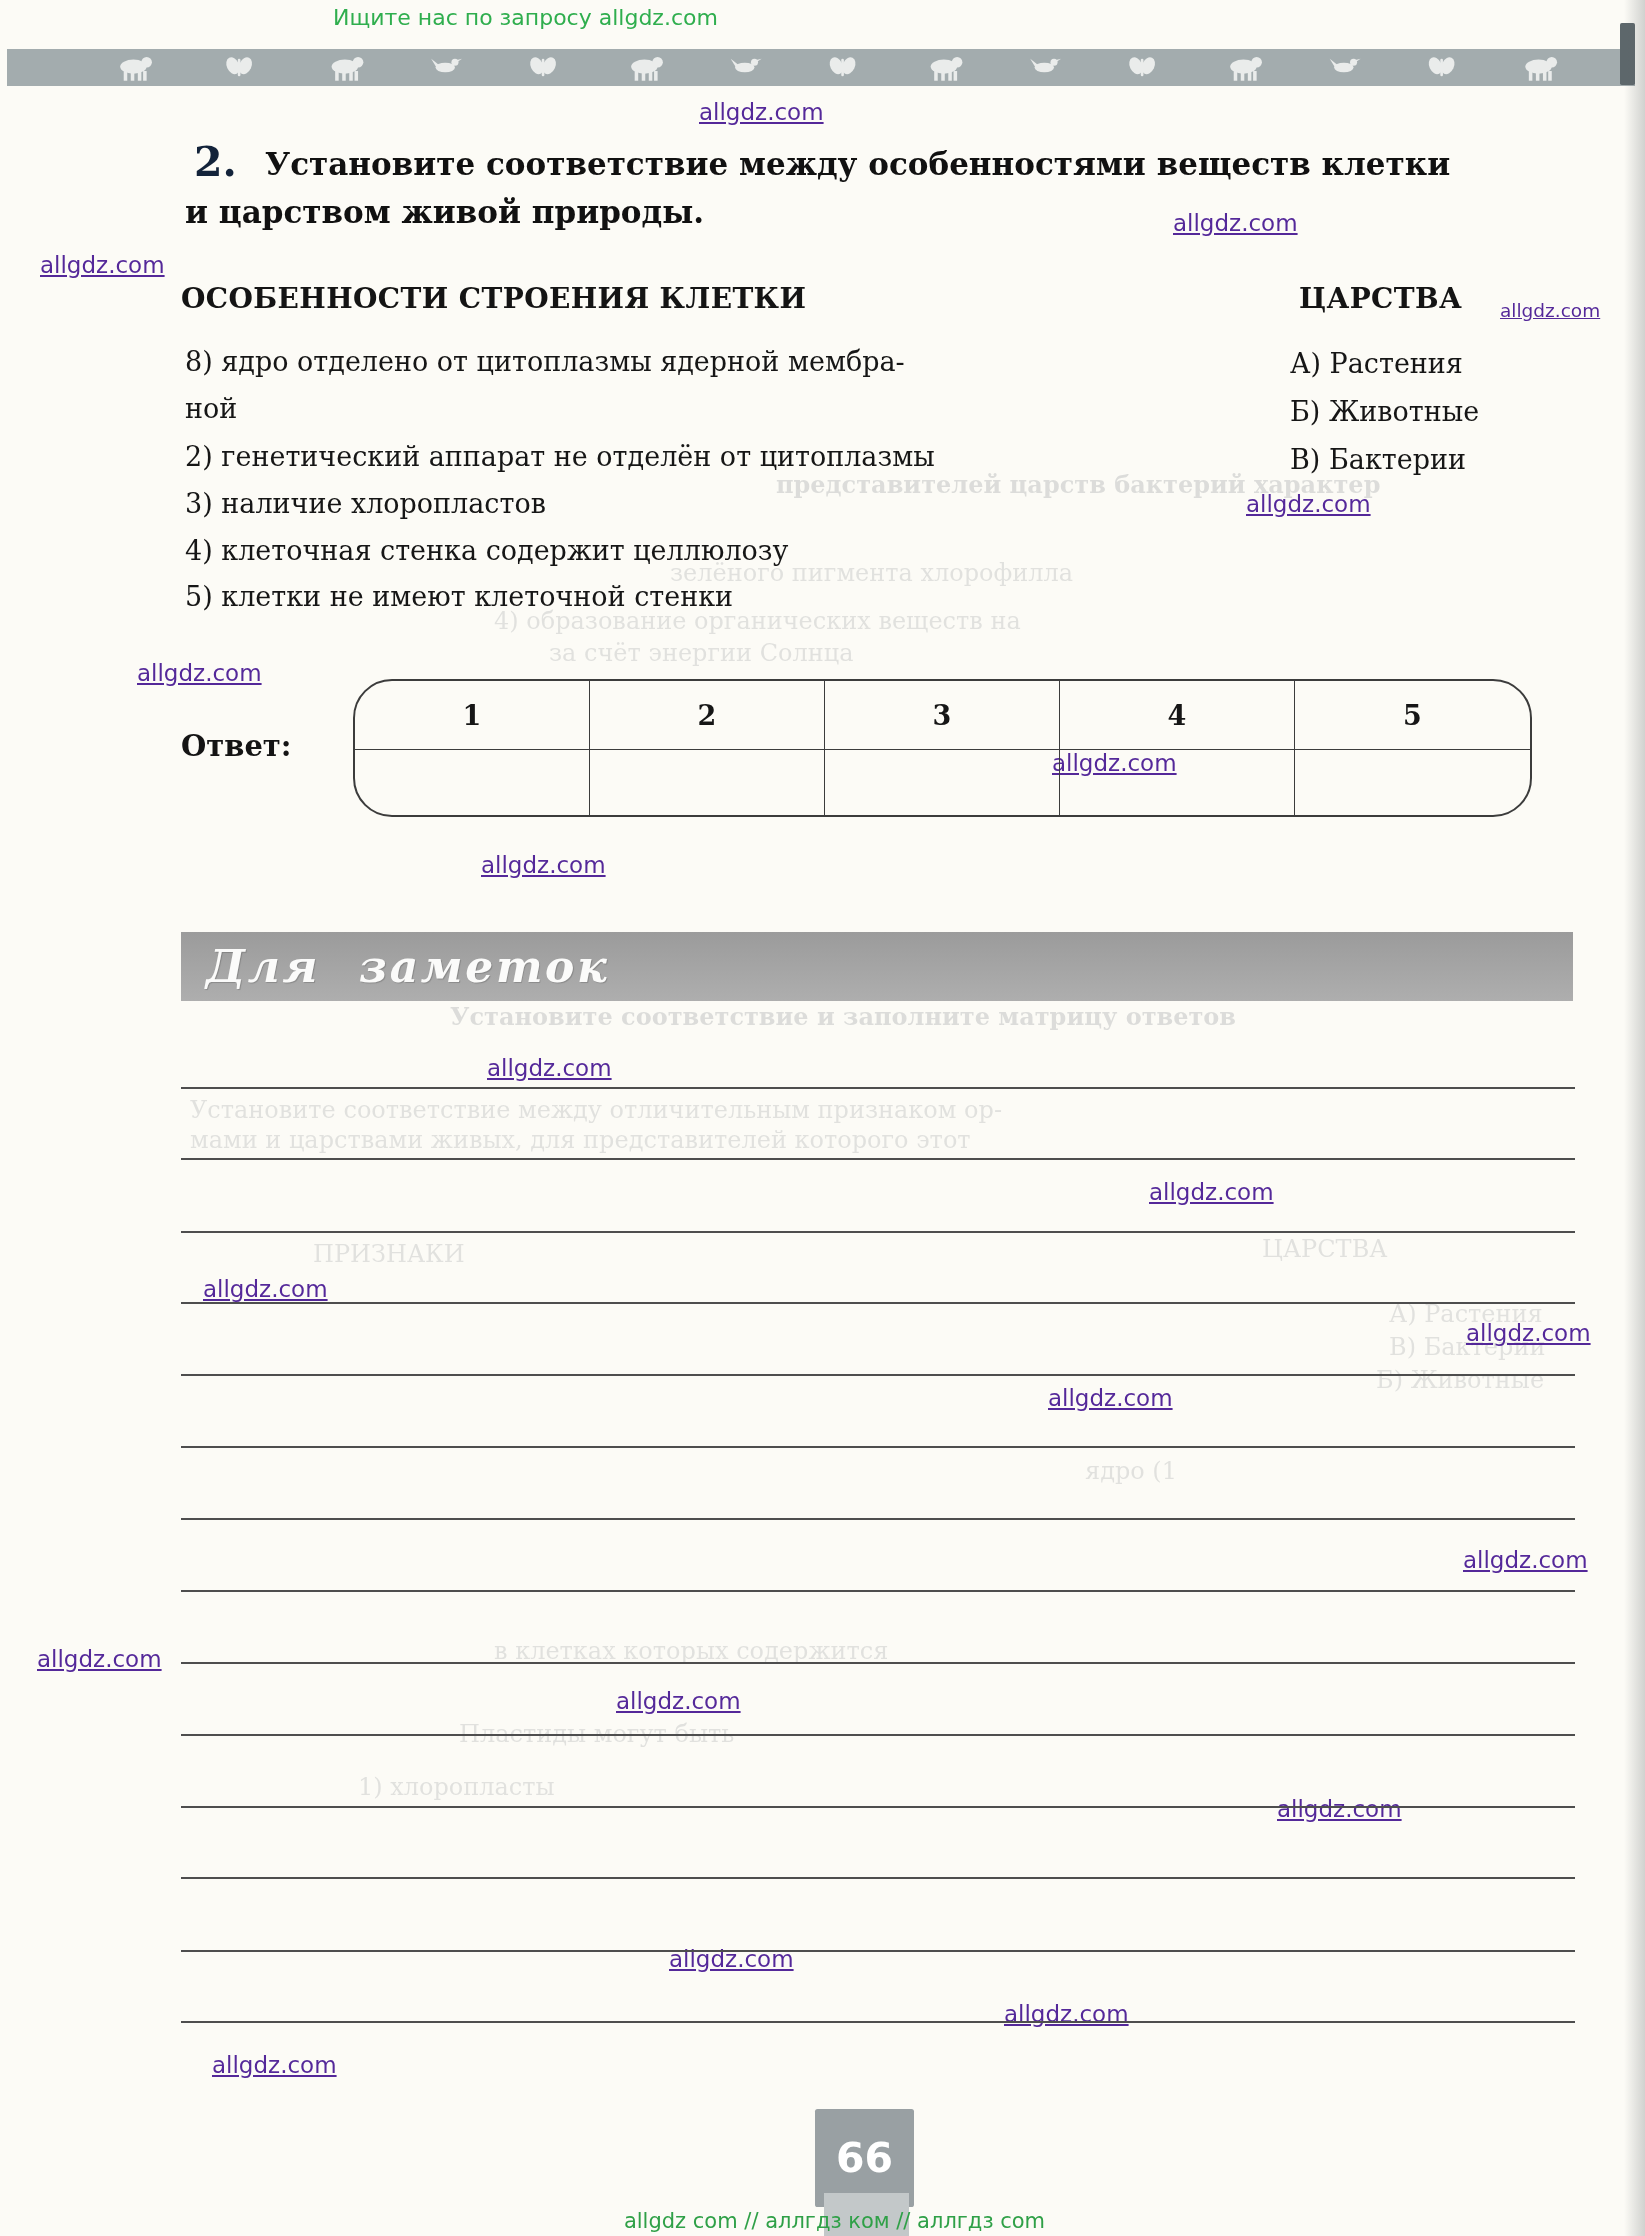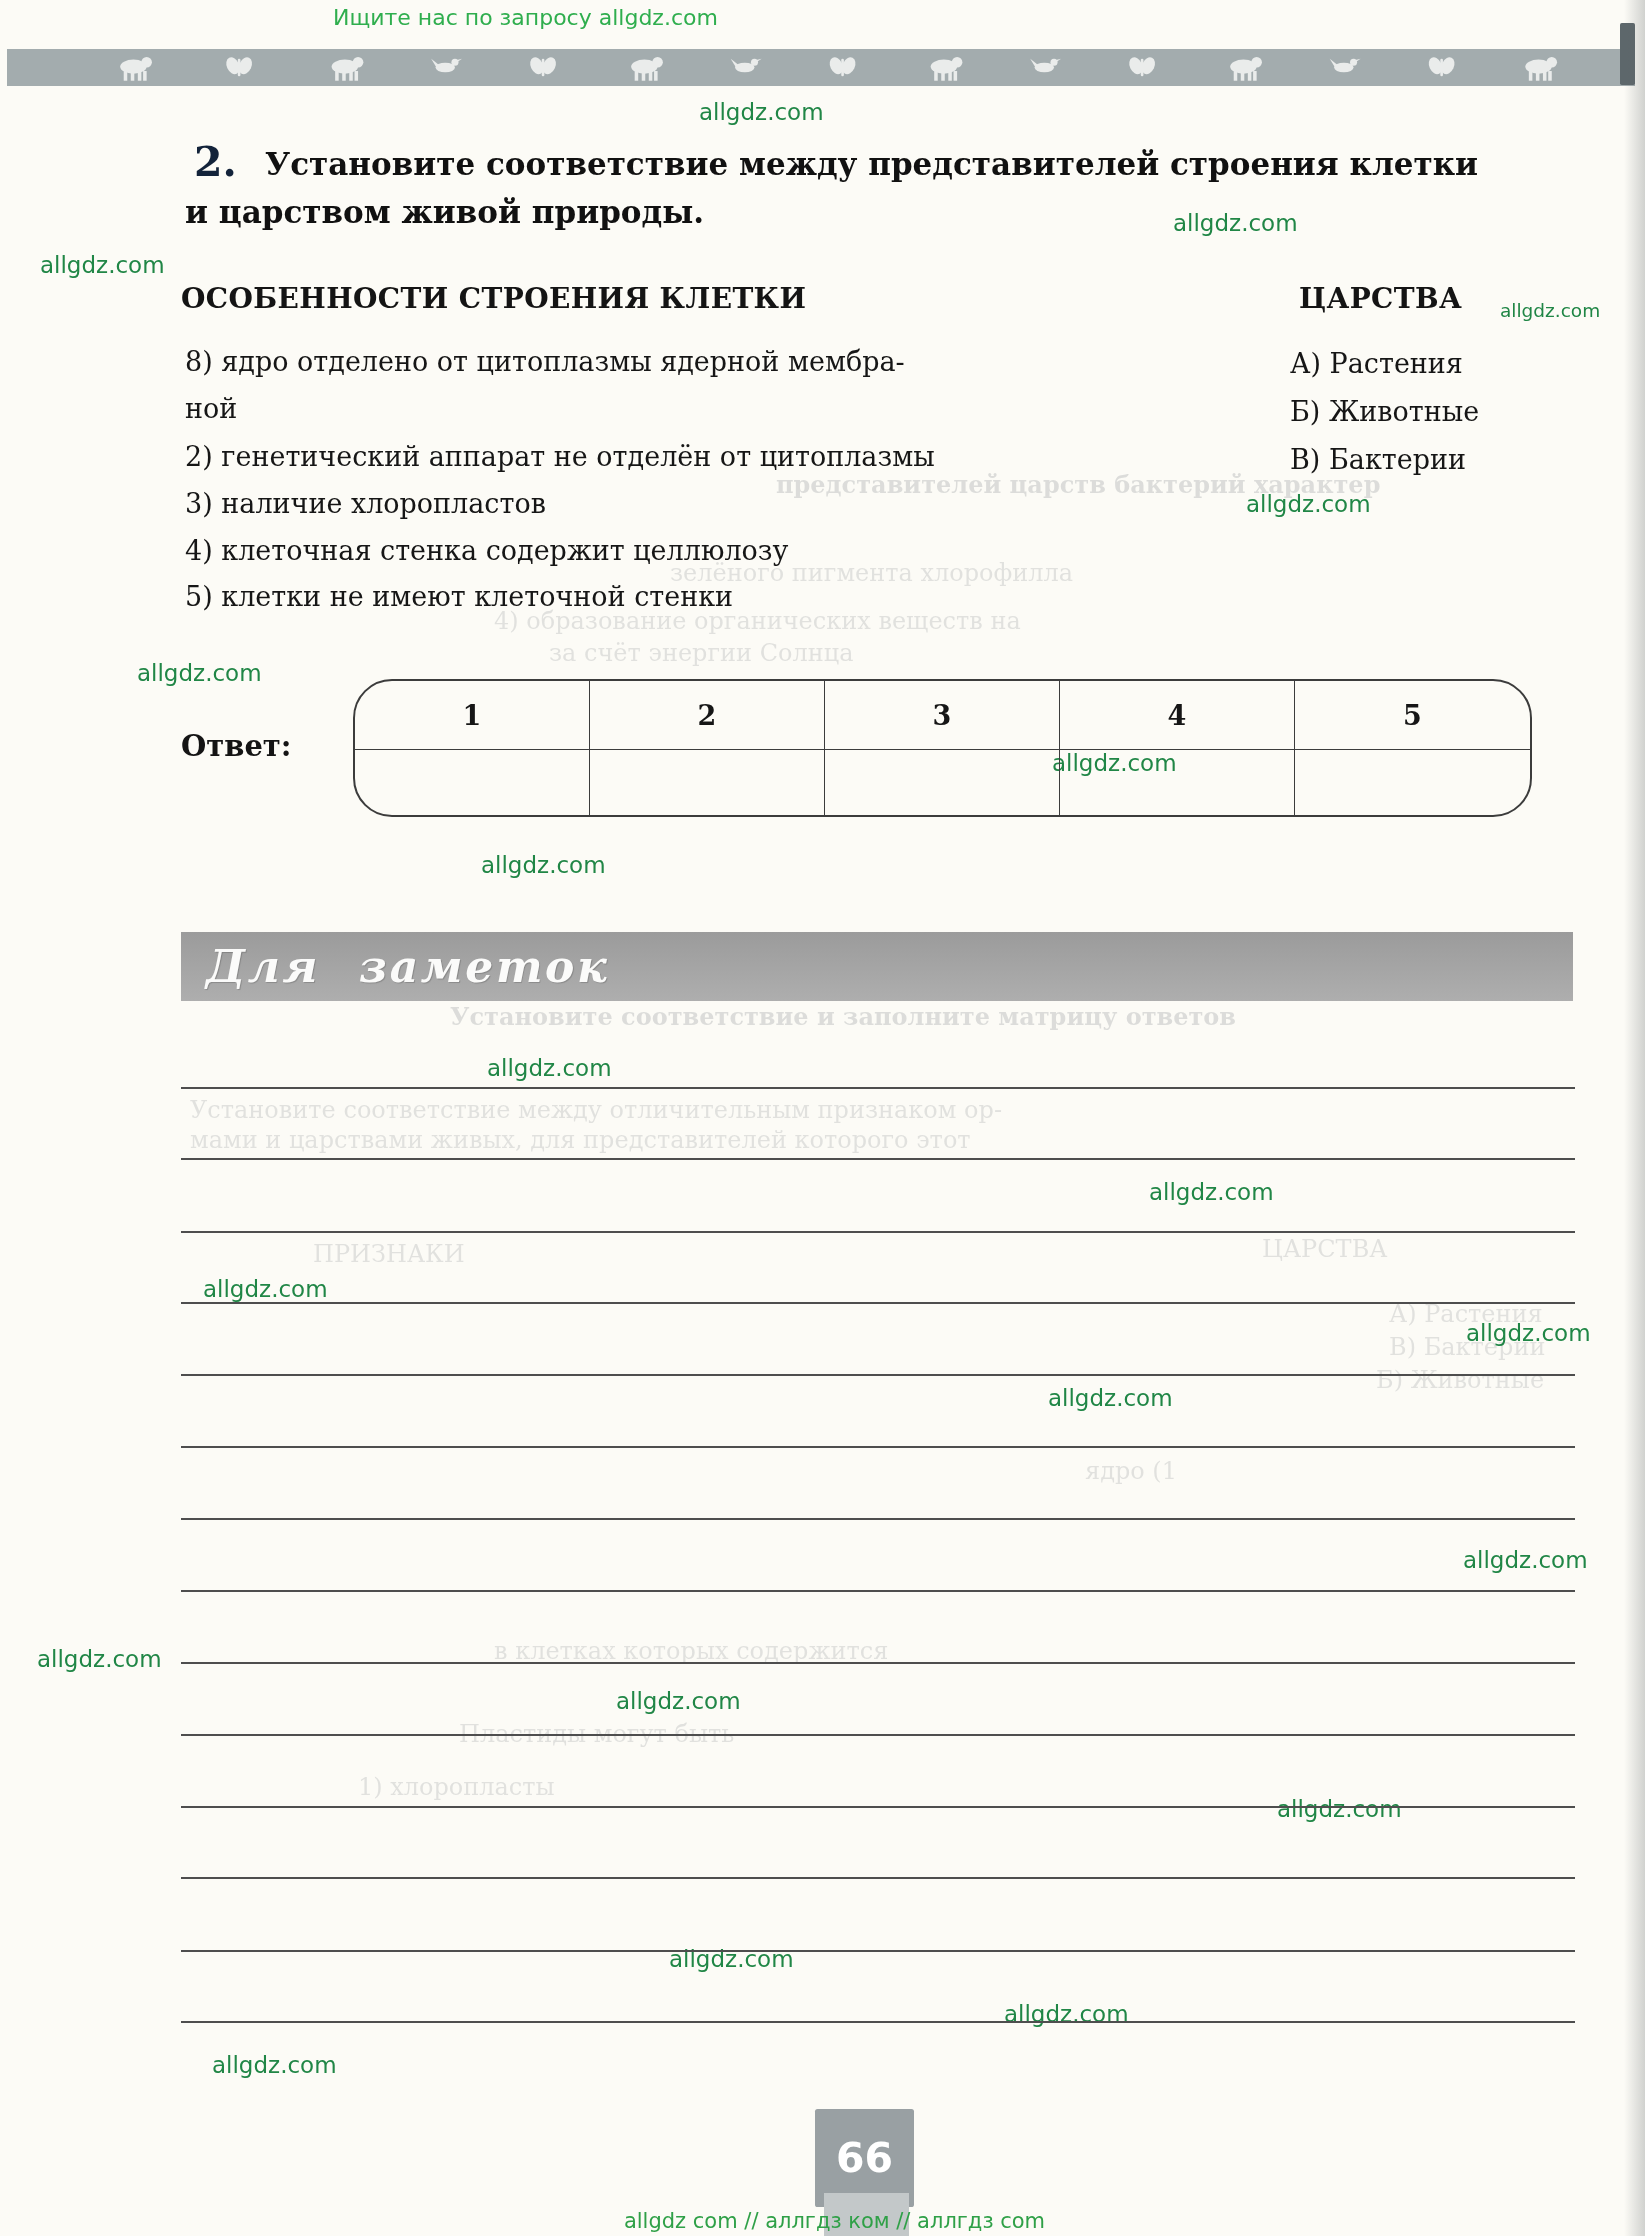--- a/index.html
+++ b/index.html
@@ -7,21 +7,21 @@
     width:1645px;height:2236px;position:relative;overflow:hidden;
     background:#fcfbf6;
     font-family:"DejaVu Serif",serif;
   }
   .top-note{position:absolute;left:333px;top:5.3px;font:22px "DejaVu Sans",sans-serif;color:#2fae4e;white-space:nowrap;}
   .bottom-note{position:absolute;left:0;top:2209px;width:100%;text-align:center;font:21px "DejaVu Sans",sans-serif;color:#2fa047;margin-left:12px;}
   .banner{position:absolute;left:7px;top:49px;width:1628px;height:37px;background:#a3acae;overflow:hidden;}
   .corner-block{position:absolute;left:1620px;top:23px;width:15px;height:62px;background:#5d676b;border-radius:1.8px;}
   .edge-shade{position:absolute;right:0;top:0;width:21px;height:100%;background:linear-gradient(to right, rgba(0,0,0,0), rgba(95,102,105,0.28));}
 
-  .wm{position:absolute;font:23px "DejaVu Sans",sans-serif;color:#15803d;white-space:nowrap;opacity:.95;}
+  .wm{position:absolute;font:23px "DejaVu Sans",sans-serif;color:#4c1d95;white-space:nowrap;opacity:.95;text-decoration:underline;}
   .ghost{position:absolute;font:24px "DejaVu Serif",serif;color:#5f666e;opacity:.17;filter:blur(0.4px);white-space:nowrap;}
   .ghost.b{font-weight:700;opacity:.2;}
 
   .task-num{position:absolute;left:194px;top:138px;font:700 41px "DejaVu Serif",serif;color:#13233a;}
   .title-line{position:absolute;font:700 31px "DejaVu Serif",serif;color:#111;white-space:nowrap;}
   .col-header{position:absolute;font:700 28px "DejaVu Serif",serif;color:#141414;letter-spacing:0.4px;white-space:nowrap;}
   .body-line{position:absolute;font:27px "DejaVu Serif",serif;color:#161616;white-space:nowrap;}
   .answer-label{position:absolute;left:181px;top:729px;font:700 29px "DejaVu Serif",serif;color:#141414;}
 
   .ans-table{
@@ -124,21 +124,21 @@
 <span class="wm" style="left:1048px;top:1385px;">allgdz.com</span>
 <span class="wm" style="left:1463px;top:1547px;">allgdz.com</span>
 <span class="wm" style="left:37px;top:1646px;">allgdz.com</span>
 <span class="wm" style="left:616px;top:1688px;">allgdz.com</span>
 <span class="wm" style="left:1277px;top:1796px;">allgdz.com</span>
 <span class="wm" style="left:669px;top:1946px;">allgdz.com</span>
 <span class="wm" style="left:1004px;top:2001px;">allgdz.com</span>
 <span class="wm" style="left:212px;top:2052px;">allgdz.com</span>
 
 <span class="task-num">2.</span>
-<span class="title-line" style="left:265px;top:146px;">Установите соответствие между представителей строения клетки</span>
+<span class="title-line" style="left:265px;top:146px;">Установите соответствие между особенностями веществ клетки</span>
 <span class="title-line" style="left:185px;top:194px;">и царством живой природы.</span>
 
 <span class="col-header" style="left:181px;top:282px;">ОСОБЕННОСТИ СТРОЕНИЯ КЛЕТКИ</span>
 <span class="col-header" style="left:1299px;top:282px;">ЦАРСТВА</span>
 
 <span class="body-line" style="left:185px;top:346px;">8) ядро отделено от цитоплазмы ядерной мембра-</span>
 <span class="body-line" style="left:185px;top:393px;">ной</span>
 <span class="body-line" style="left:185px;top:441px;">2) генетический аппарат не отделён от цитоплазмы</span>
 <span class="body-line" style="left:185px;top:488px;">3) наличие хлоропластов</span>
 <span class="body-line" style="left:185px;top:535px;">4) клеточная стенка содержит целлюлозу</span>

